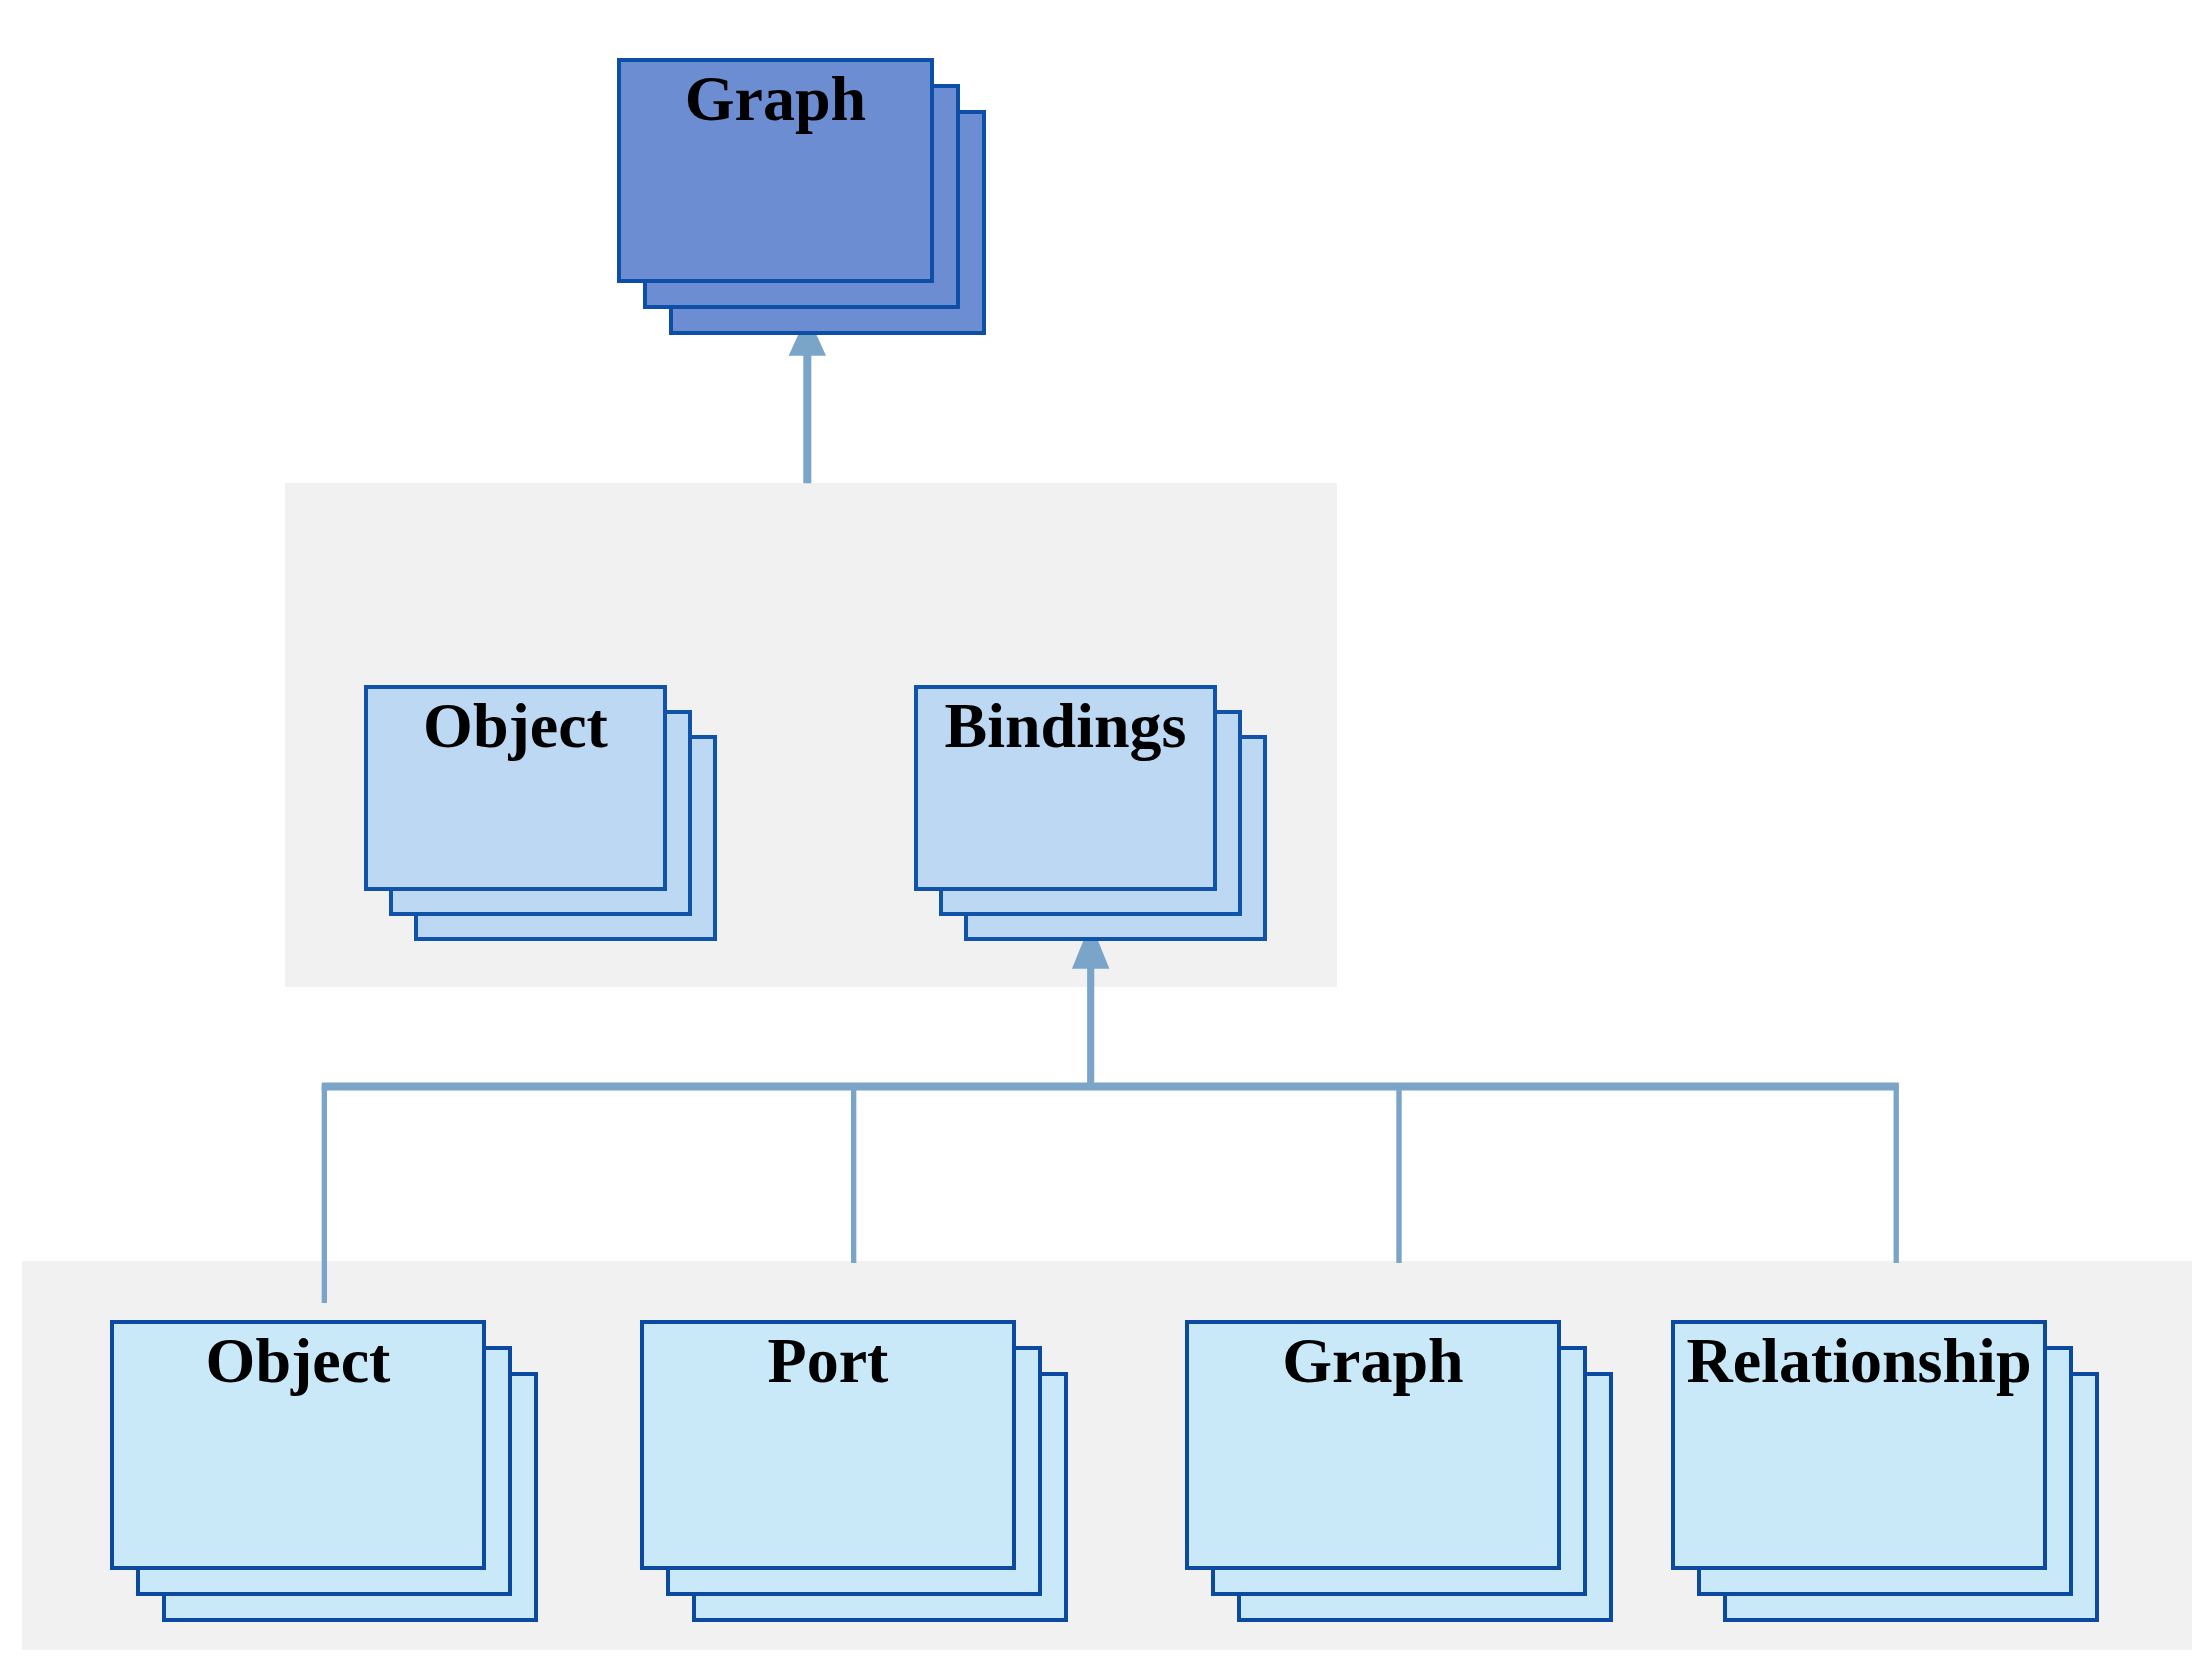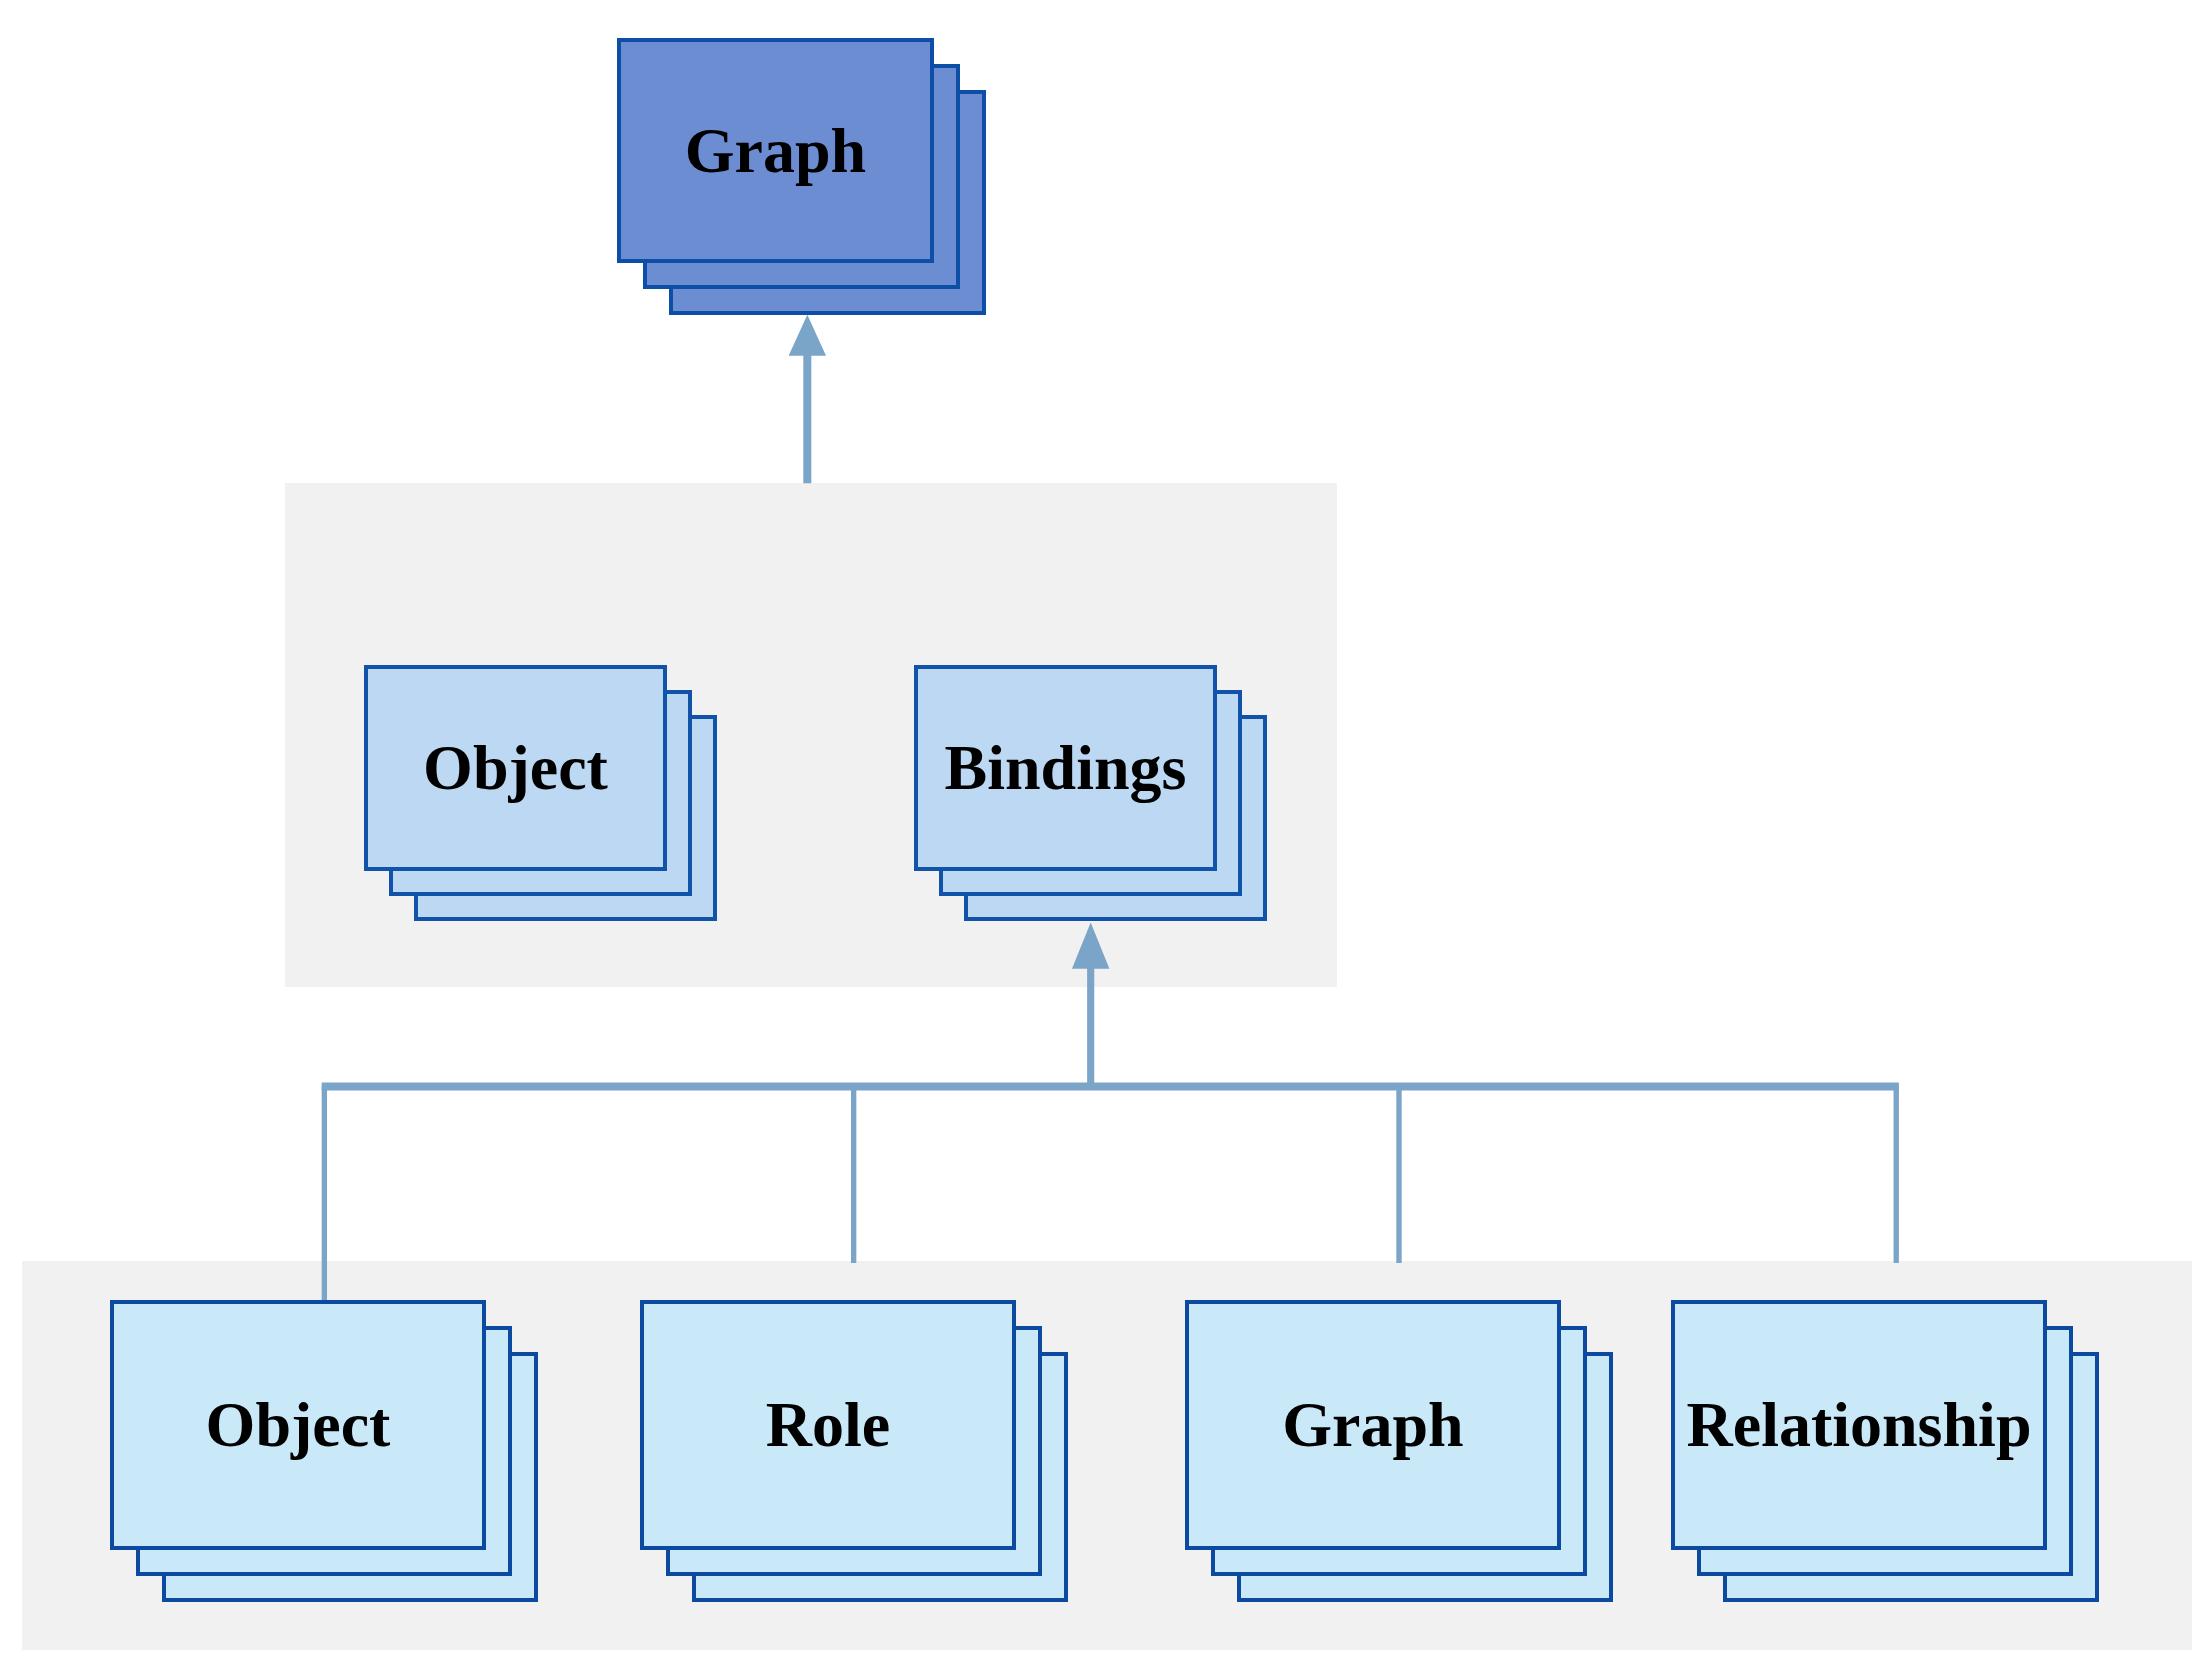--- a/index.html
+++ b/index.html
@@ -25,21 +25,21 @@
   .region{position:absolute;background:var(--region-bg);}
   .region-middle{left:285px;top:483px;width:1052px;height:504px;}
   .region-bottom{left:22px;top:1261px;width:2170px;height:389px;}
 
   .connectors{position:absolute;left:0;top:0;width:2209px;height:1673px;pointer-events:none;}
 
   .stack{position:absolute;}
   .card{
     position:absolute;
     box-sizing:border-box;
-    display:flex;align-items:center;justify-content:center;
+    display:flex;align-items:flex-start;justify-content:center;margin-top:20px;
   }
   
   .v-graph .card{width:317px;height:225px;background:var(--graph-fill);border:4.5px solid var(--graph-border);}
   .v-mid .card{width:303px;height:206px;background:var(--mid-fill);border:4.5px solid var(--mid-border);}
   .v-bottom .card{width:376px;height:250px;background:var(--bottom-fill);border:4.5px solid var(--bottom-border);}
 
   .card.c3{left:50px;top:50px;}
   .card.c2{left:25px;top:25px;}
   .card.c1{left:0;top:0;}
   .v-graph .card.c3,.v-bottom .card.c3{left:52px;top:52px;}
@@ -110,21 +110,21 @@
     <div class="card c2"></div>
     <div class="card c1">
       <span class="node-label">Object</span>
     </div>
   </div>
 
   <div class="stack v-bottom" style="left:640px;top:1300px;">
     <div class="card c3"></div>
     <div class="card c2"></div>
     <div class="card c1">
-      <span class="node-label">Role</span>
+      <span class="node-label">Port</span>
     </div>
   </div>
 
   <div class="stack v-bottom" style="left:1185px;top:1300px;">
     <div class="card c3"></div>
     <div class="card c2"></div>
     <div class="card c1">
       <span class="node-label">Graph</span>
     </div>
   </div>

